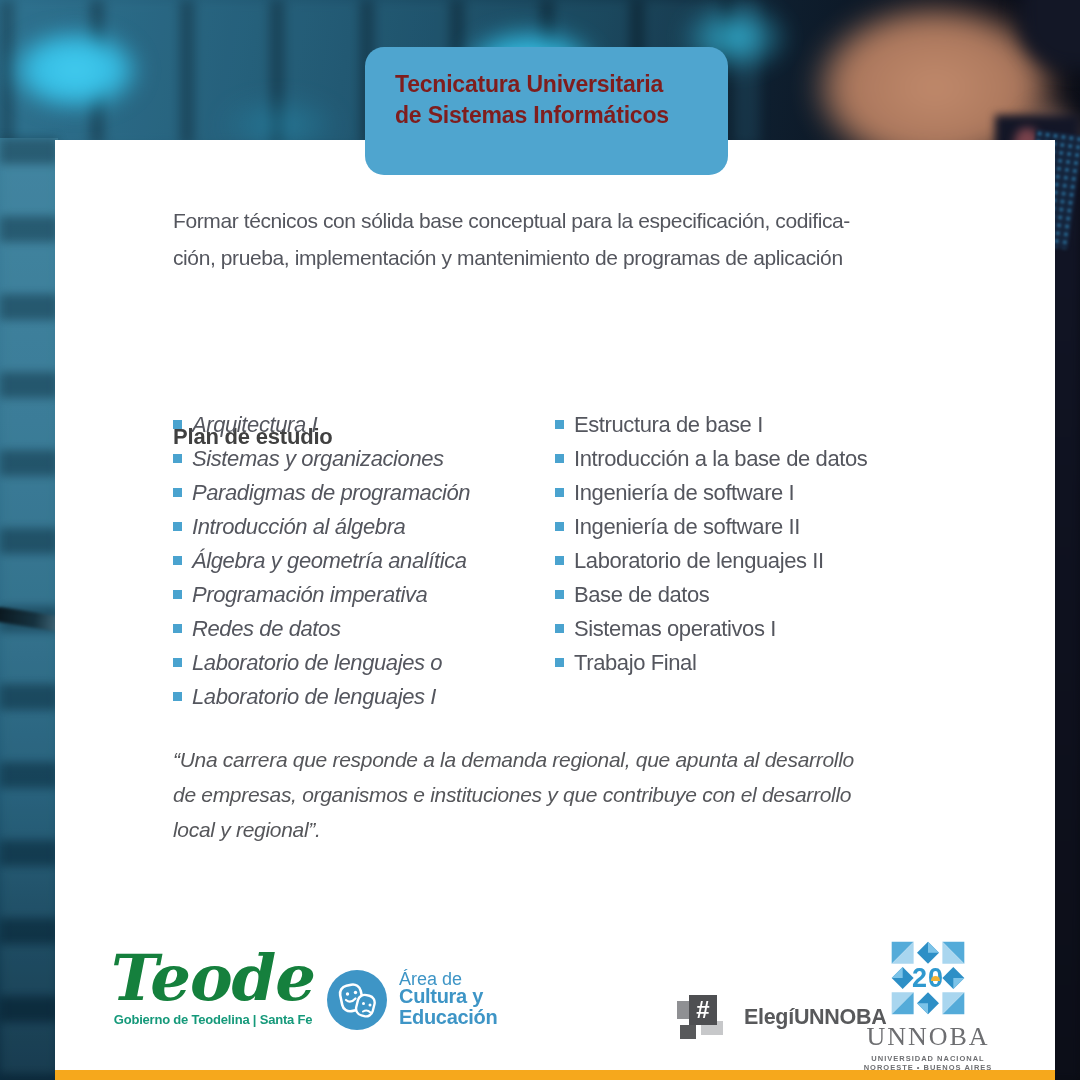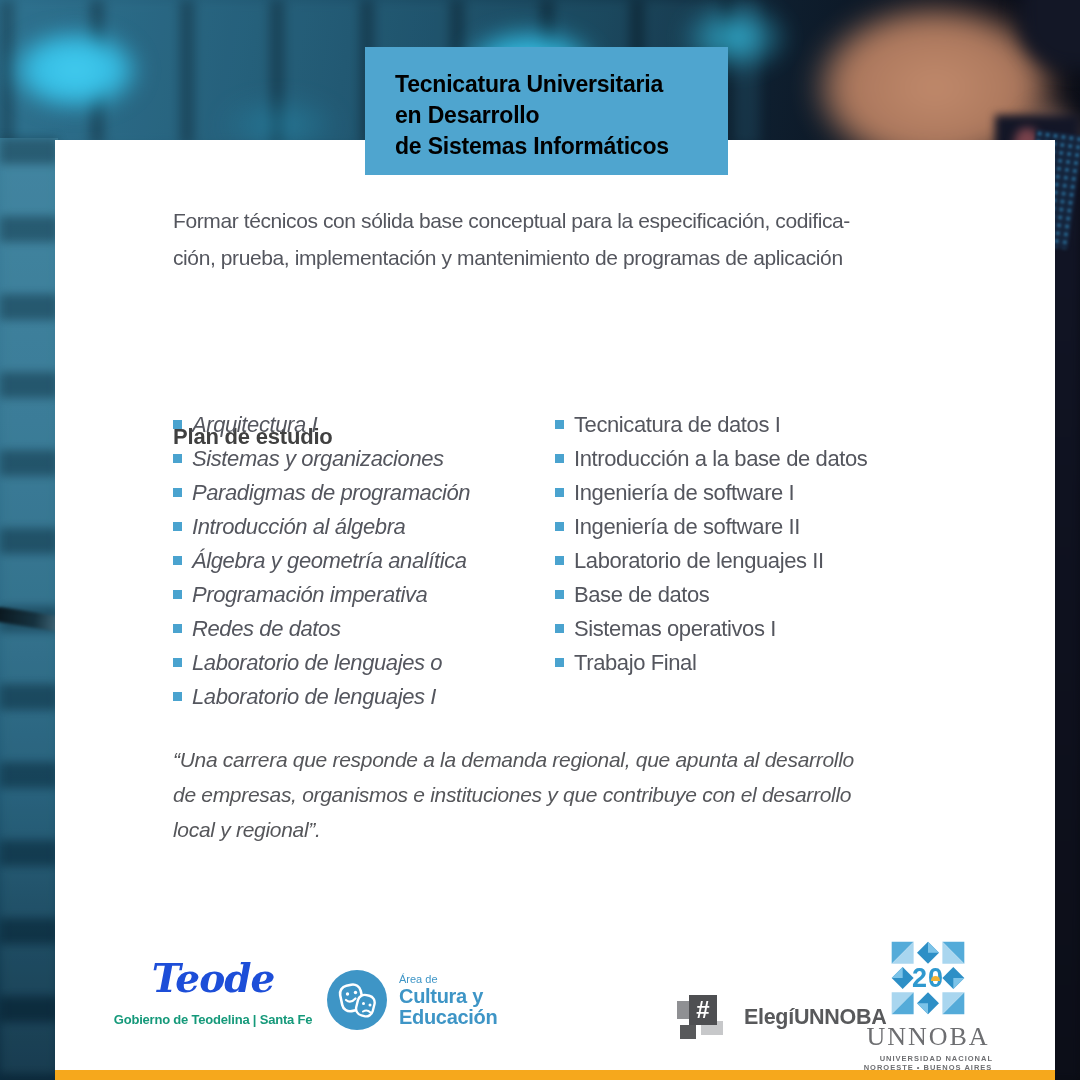--- a/index.html
+++ b/index.html
@@ -54,22 +54,22 @@
 
   
   .card{
     position:absolute;left:55px;top:140px;width:972px;height:940px;
     background:#ffffff;z-index:5;padding-left:28px;
   }
   .yellow-bar{position:absolute;left:0;bottom:0;width:100%;height:10px;background:#F6A81C;}
 
   .title-box{
     position:absolute;left:365px;top:47px;width:363px;height:128px;z-index:6;
-    background:#4FA5CF;color:#000000;
-    padding:22px 0 0 30px;box-sizing:border-box;
+    background:#4FA5CF;color:#7f1d1d;
+    padding:22px 0 0 30px;box-sizing:border-box;border-radius:19px;
   }
   .title-box .tline{display:block;font-size:23px;font-weight:bold;line-height:31px;letter-spacing:-0.2px;}
 
   .intro{position:absolute;left:118px;top:62px;width:770px;color:#54565E;}
   .intro .pline{display:block;font-size:21px;line-height:37px;letter-spacing:-0.4px;white-space:nowrap;}
 
   .plan-heading{position:absolute;left:118px;top:244px;font-size:22px;font-weight:bold;color:#404040;letter-spacing:-0.2px;margin-top:40px;}
 
   .col{position:absolute;top:272px;list-style:none;margin:0;padding:0;}
   .col-left{left:118px;width:380px;font-style:italic;}
@@ -78,28 +78,28 @@
   .bullet{width:9px;height:9px;background:#4AA3CF;margin:8px 10px 0 0;flex:0 0 9px;}
   .item-text{font-size:22px;line-height:25px;color:#54565E;letter-spacing:-0.4px;white-space:nowrap;}
 
   .quote{position:absolute;left:118px;top:602px;width:790px;color:#55565A;font-style:italic;}
   .quote .qline{display:block;font-size:21px;line-height:35px;letter-spacing:-0.3px;white-space:nowrap;}
 
   
   .teode{position:absolute;left:53px;top:812px;width:210px;text-align:center;}
   .teode-name{
     font-family:"DejaVu Serif",serif;font-style:italic;font-weight:bold;
-    font-size:39px;line-height:52px;color:#1d4ed8;letter-spacing:-1px;
+    font-size:64px;line-height:52px;color:#15803d;letter-spacing:-1px;
   }
   .teode-sub{margin-top:8px;font-size:13px;font-weight:bold;color:#15997A;letter-spacing:-0.2px;white-space:nowrap;}
 
   .cultura{position:absolute;left:272px;top:830px;display:flex;align-items:center;}
   .cultura-icon{width:60px;height:60px;flex:0 0 60px;}
   .cultura-text{margin-left:12px;color:#3E95C6;}
-  .cultura-line1{font-size:11px;line-height:14px;}
+  .cultura-line1{font-size:18px;line-height:14px;}
   .cultura-line2,.cultura-line3{font-size:20px;font-weight:bold;line-height:21px;letter-spacing:-0.3px;}
 
   .elegi{position:absolute;left:622px;top:855px;display:flex;align-items:center;}
   .hash-icon{position:relative;width:46px;height:44px;flex:0 0 46px;}
   .hash-icon .sq1{position:absolute;left:0;top:6px;width:20px;height:18px;background:#8F9093;}
   .hash-icon .sq2{position:absolute;left:3px;bottom:0;width:16px;height:14px;background:#58595B;}
   .hash-icon .sq3{position:absolute;right:0;bottom:4px;width:22px;height:14px;background:#C7C8CA;}
   .hash-icon .sq-main{
     position:absolute;left:12px;top:0;width:28px;height:30px;background:#4E4F52;
     display:flex;align-items:center;justify-content:center;
@@ -116,21 +116,21 @@
   }
   .unnoba-sun{position:absolute;left:41px;top:36px;width:9px;height:5px;background:#F2B233;border-radius:5px 5px 0 0;}
   .unnoba-name{
     margin-top:8px;font-family:"Liberation Serif",serif;font-size:26px;line-height:26px;
     color:#6D6E71;letter-spacing:2px;
   }
   .unnoba-sub1,.unnoba-sub2{
     font-size:7.5px;line-height:9px;color:#6D6E71;letter-spacing:1px;
     text-transform:uppercase;font-weight:bold;
   }
-  .unnoba-sub1{margin-top:4px;text-align:right;}
+  .unnoba-sub1{margin-top:4px;}
 </style>
 </head>
 <body>
 
 <div id="canvas">
 
   <div class="bg-base"></div>
   <div class="rack-bands"></div>
   <div class="blob g1"></div>
   <div class="blob g2"></div>
@@ -190,21 +190,21 @@
         </li>
       <li>
           <span class="bullet"></span>
           <span class="item-text">Laboratorio de lenguajes I</span>
         </li>
     </ul>
 
     <ul class="col col-right">
       <li>
           <span class="bullet"></span>
-          <span class="item-text">Tecnicatura de datos I</span>
+          <span class="item-text">Estructura de base I</span>
         </li>
       <li>
           <span class="bullet"></span>
           <span class="item-text">Introducción a la base de datos</span>
         </li>
       <li>
           <span class="bullet"></span>
           <span class="item-text">Ingeniería de software I</span>
         </li>
       <li>
@@ -297,17 +297,16 @@
       <div class="unnoba-name">UNNOBA</div>
       <div class="unnoba-sub1">Universidad Nacional</div>
       <div class="unnoba-sub2">Noroeste • Buenos Aires</div>
     </div>
 
     <div class="yellow-bar"></div>
   </div>
 
   <div class="title-box">
     <span class="tline">Tecnicatura Universitaria</span>
-    <span class="tline">en Desarrollo</span>
     <span class="tline">de Sistemas Informáticos</span>
   </div>
 
 </div>
 
 </body></html>

